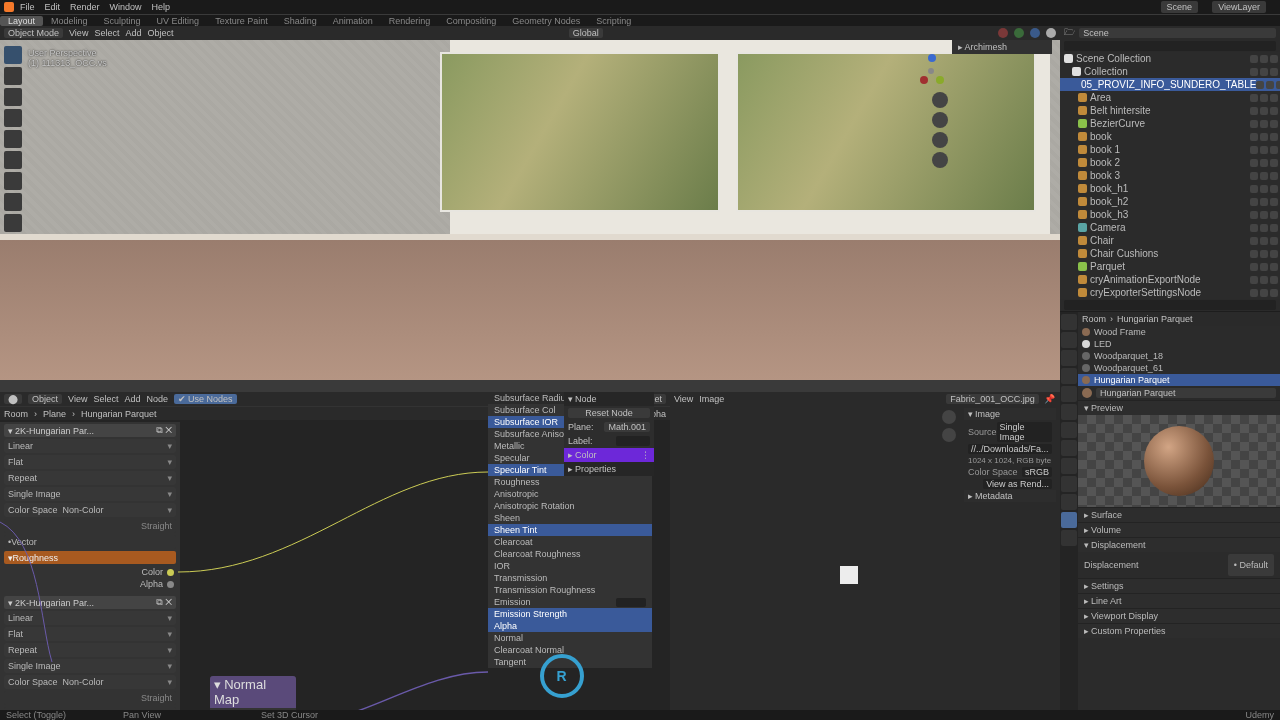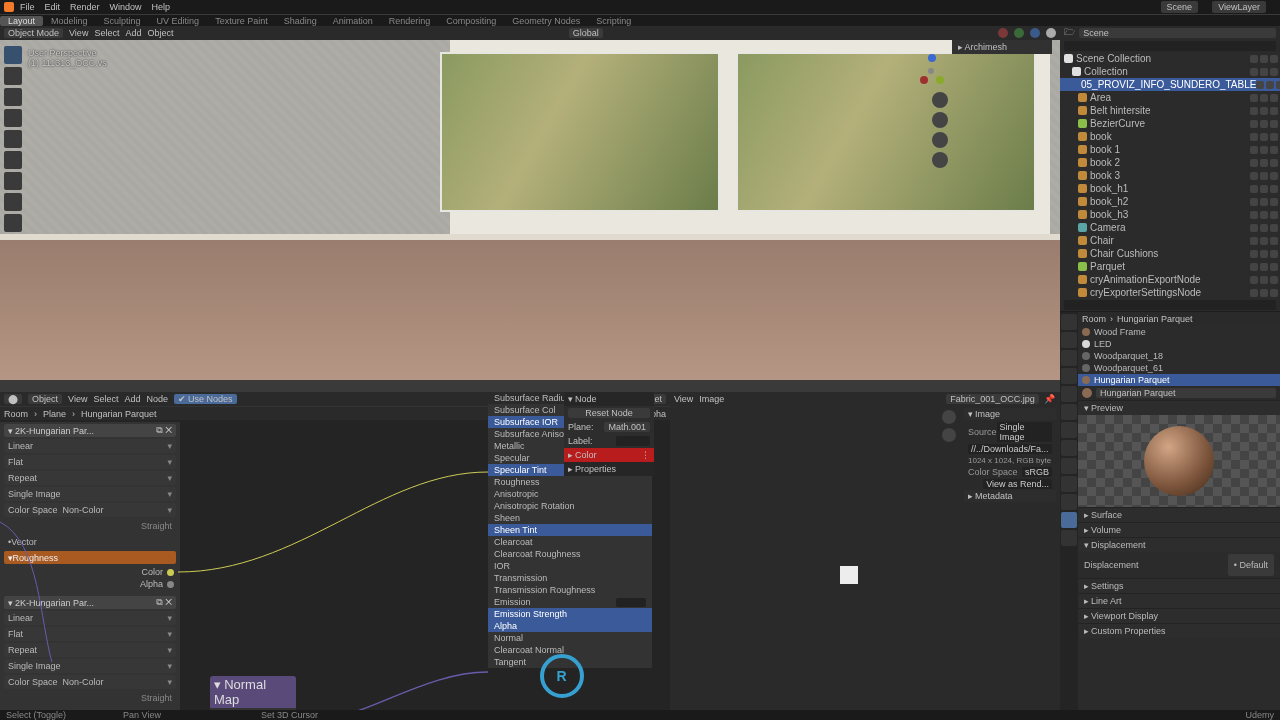--- a/index.html
+++ b/index.html
@@ -433,21 +433,21 @@
               <span class="chip" style="display:block;text-align:center">Reset Node</span>
             </div>
           <div style="padding:2px 4px;display:flex">
               <span>Plane:</span>
               <span style="margin-left:auto" class="chip">Math.001</span>
             </div>
           <div style="padding:2px 4px;display:flex">
               <span>Label:</span>
               <span style="margin-left:auto;width:34px;height:10px;background:#222;border-radius:2px"></span>
             </div>
-          <div style="padding:2px 4px;background:#b91c1c">▸ <span>Color</span><span style="float:right">⋮</span></div>
+          <div style="padding:2px 4px;background:#6d28d9">▸ <span>Color</span><span style="float:right">⋮</span></div>
           <div style="padding:2px 4px;background:#262626">▸ <span>Properties</span></div>
         </div>
 
         <svg class="noodle">
           <path d="M178,150 C300,150 380,50 488,50" stroke="#cccc55" fill="none" stroke-width="1"></path>
           <path d="M178,294 C260,294 260,294 212,298" stroke="#cccc55" fill="none" stroke-width="1"></path>
           <path d="M296,302 C360,302 420,250 488,250" stroke="#6a5aaa" fill="none" stroke-width="1.5"></path>
           <path d="M0,100 C40,120 40,200 52,240" stroke="#6a5aaa" fill="none" stroke-width="1"></path>
         </svg>
 

